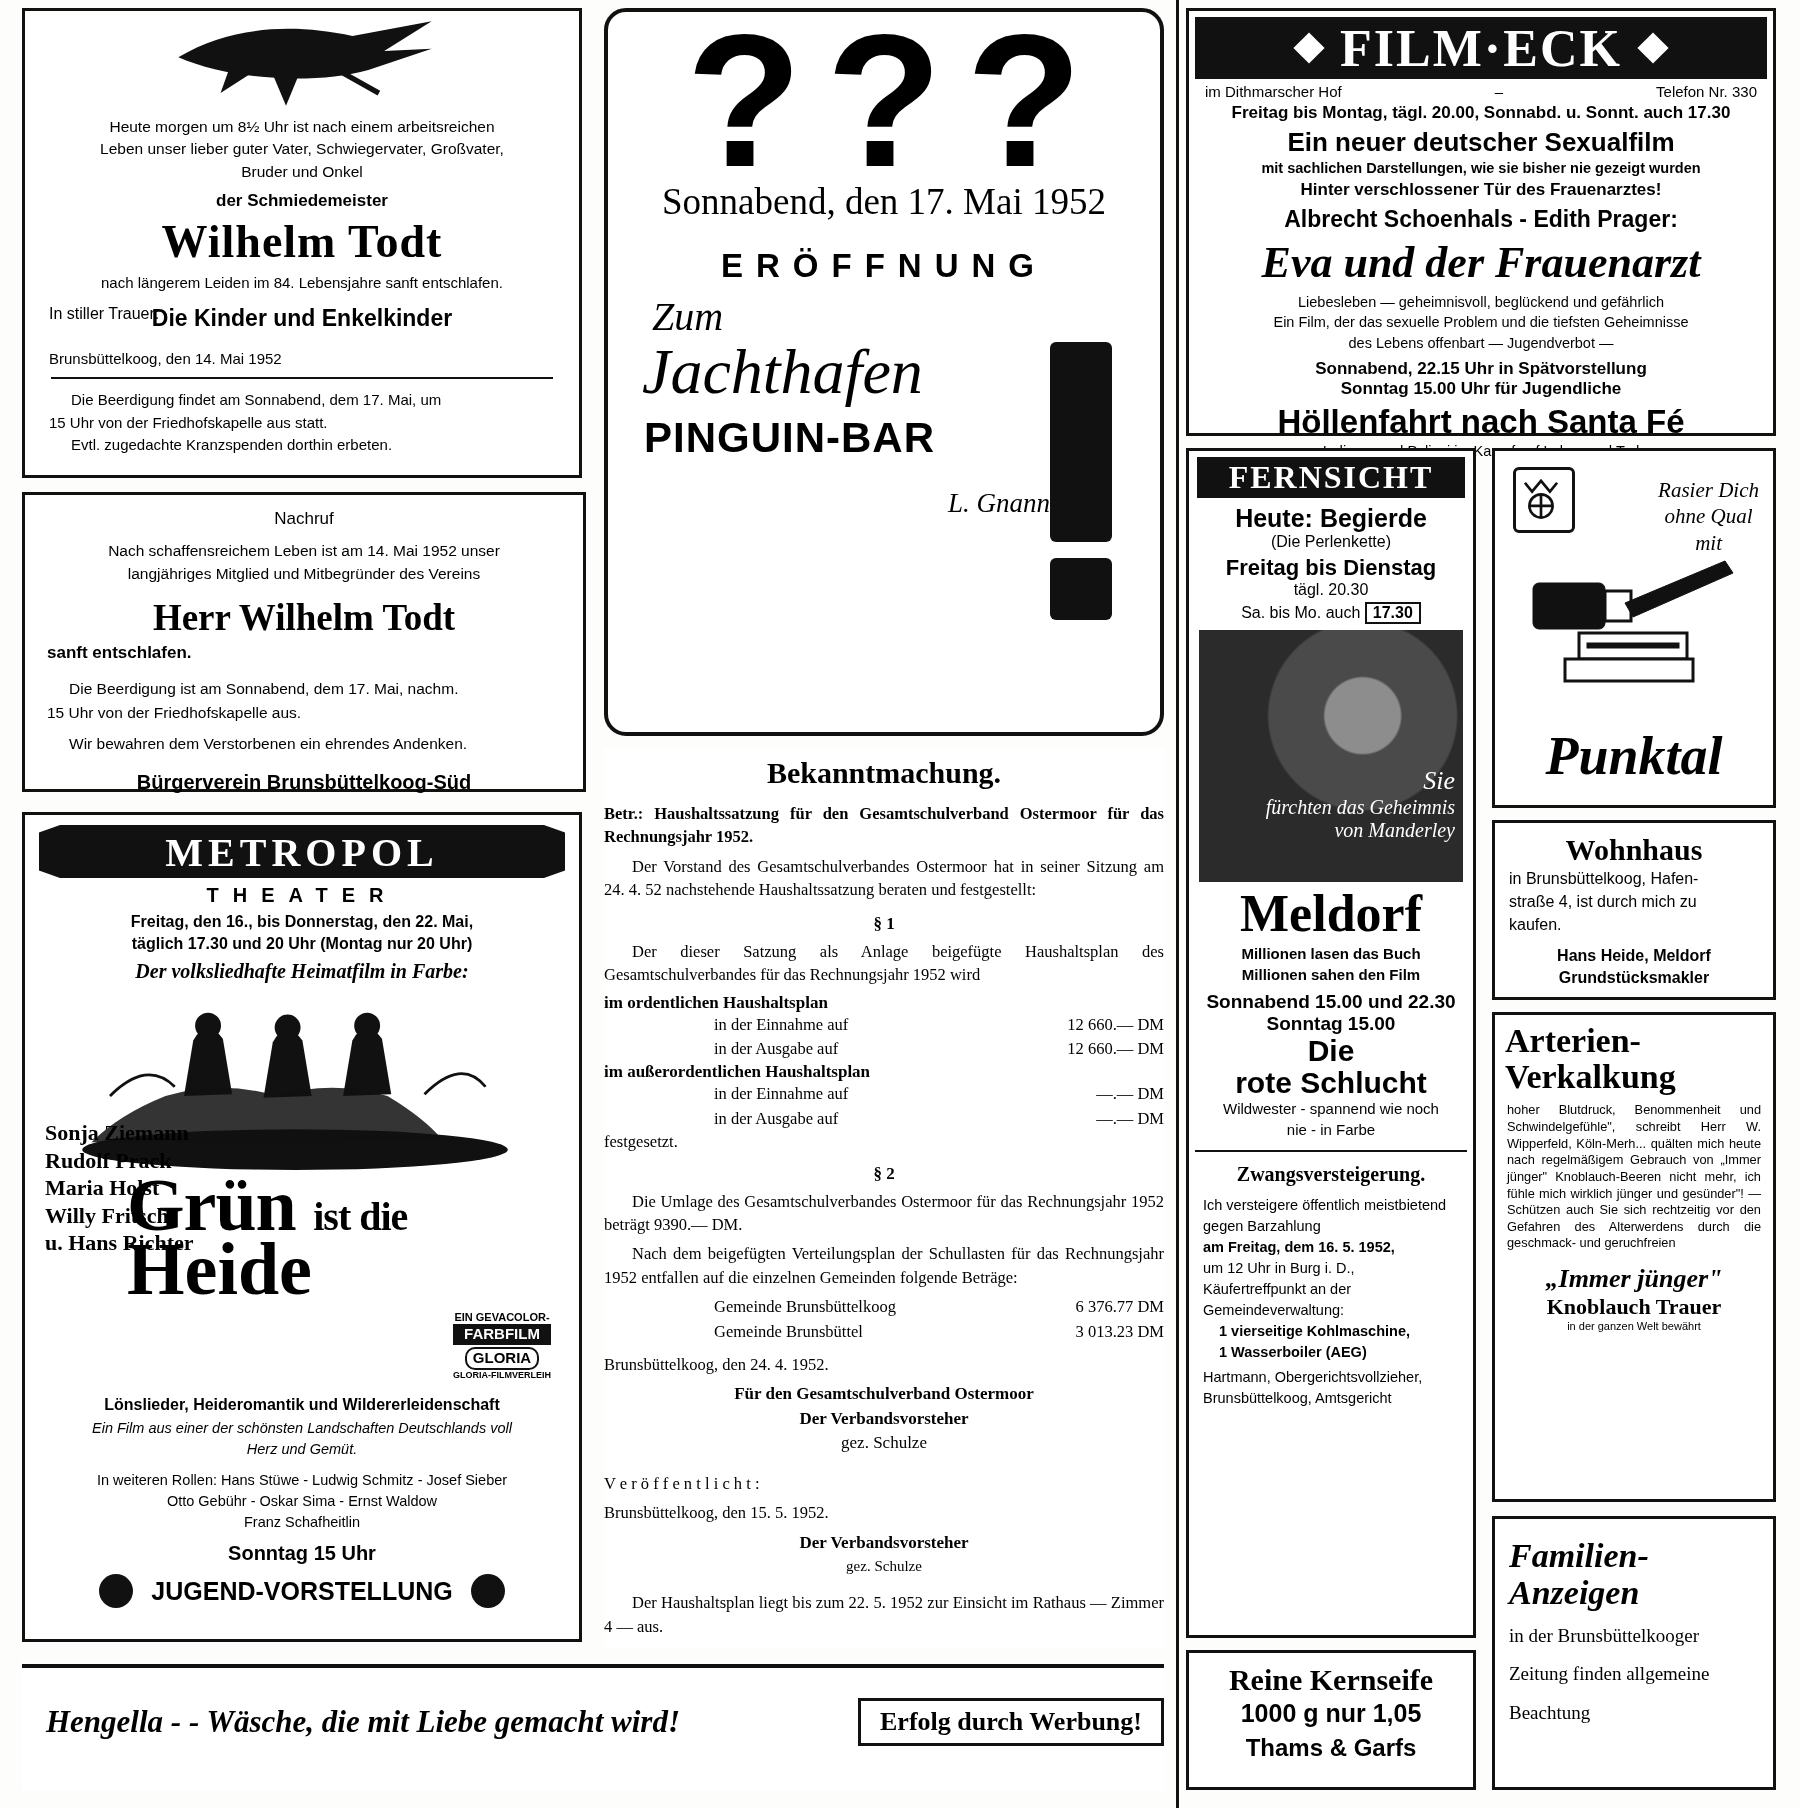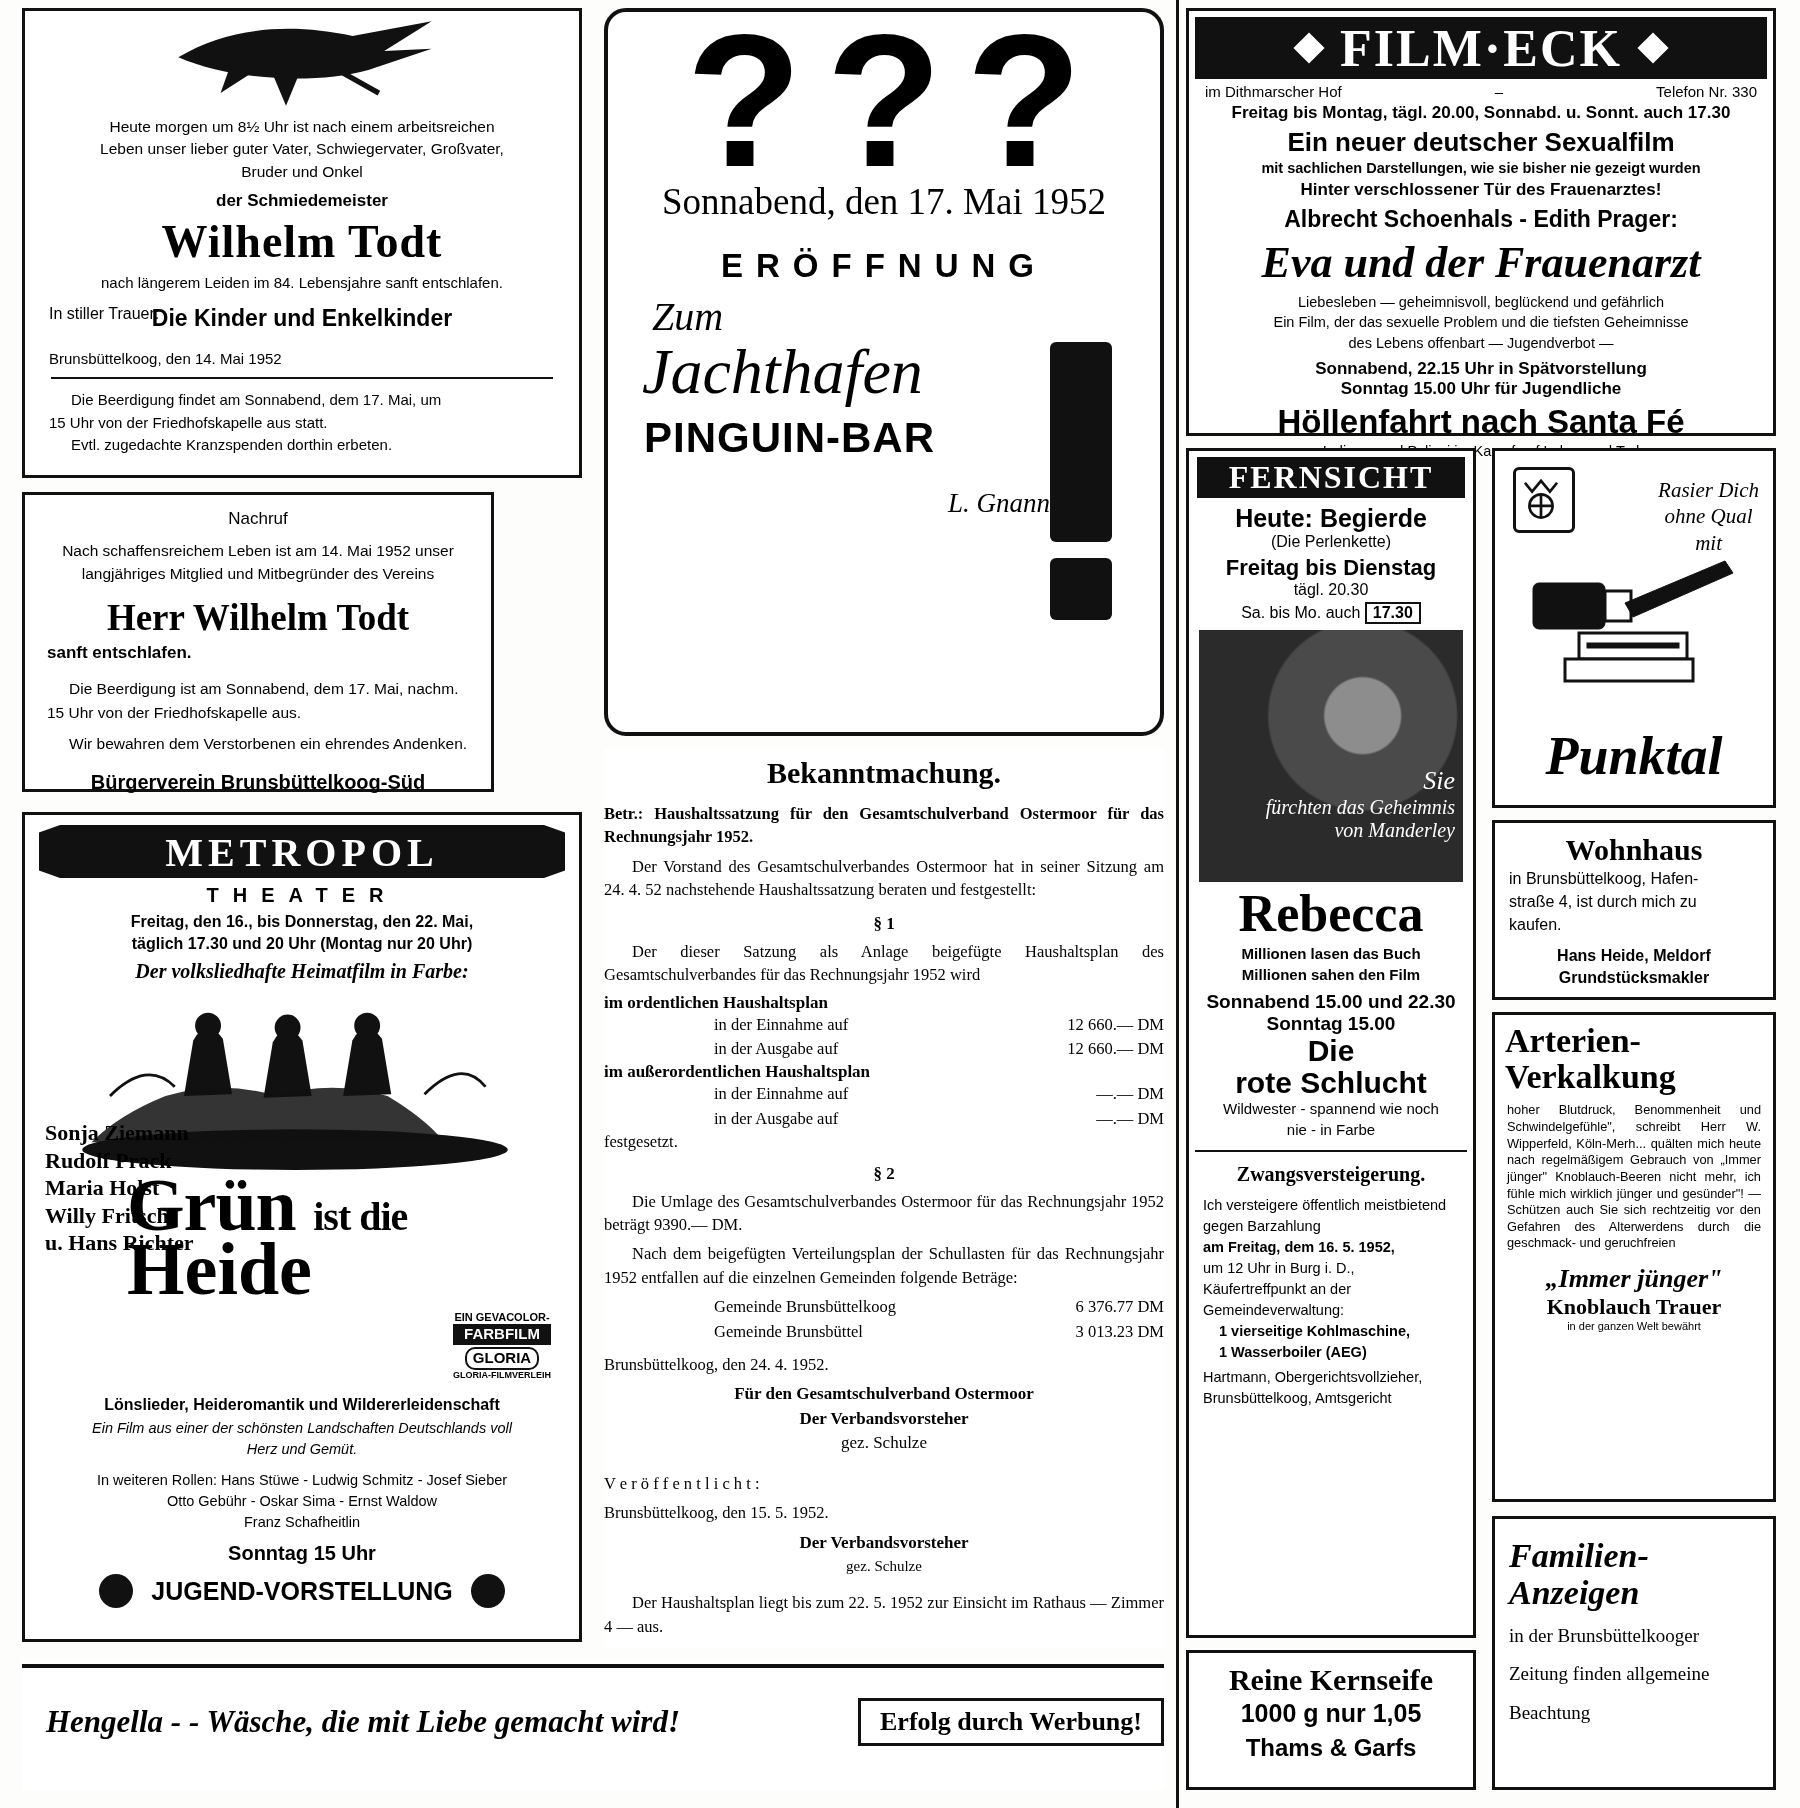--- a/index.html
+++ b/index.html
@@ -14,21 +14,21 @@
 
   
   #obit1{left:22px;top:8px;width:560px;height:470px;}
   #obit1 .plane{height:105px;position:relative;}
   #obit1 .txt{font-size:15.5px;line-height:1.45;padding:0 22px;}
   .nm1{font-family:"Liberation Serif",serif;font-weight:bold;font-size:46px;text-align:center;letter-spacing:1px;margin:4px 0 6px;}
   .sub{font-size:15px;}
   .bold{font-weight:bold;}
   .hr{border:0;border-top:2px solid #111;margin:10px 26px;}
 
-  #obit2{left:22px;top:492px;width:472px;height:300px;}
+  #obit2{left:22px;top:492px;width:564px;height:300px;}
   #obit2 .txt{font-size:15.5px;line-height:1.5;padding:0 20px;}
   .nm2{font-family:"Liberation Serif",serif;font-weight:bold;font-size:37px;text-align:center;margin:10px 0 4px;}
 
   #metro{left:22px;top:812px;width:560px;height:830px;border:3px solid #111;}
   .metro-banner{margin:10px 14px 0;background:#111;color:#fff;text-align:center;
       font-family:"Liberation Serif",serif;font-weight:bold;font-size:40px;letter-spacing:5px;padding:4px 0 2px;
       clip-path:polygon(0 14%,4% 0,96% 0,100% 14%,100% 86%,96% 100%,4% 100%,0 86%);}
   .metro-theater{text-align:center;font-size:20px;letter-spacing:14px;font-weight:bold;margin:6px 0 4px;}
   .metro-line{text-align:center;font-size:16px;font-weight:bold;line-height:1.35;}
   .metro-it{text-align:center;font-style:italic;font-weight:bold;font-size:20px;font-family:"Liberation Serif",serif;margin:6px 0;}
@@ -353,21 +353,21 @@
       <span class="fs-tg">Sa. bis Mo. auch</span>
       <span class="fs-box">17.30</span>
     </div>
     <div class="photo">
       <div class="sie">
         <div style="font-size:26px;">Sie</div>
         <div>fürchten das Geheimnis</div>
         <div>von Manderley</div>
       </div>
     </div>
-    <div class="rebecca">Rebecca</div>
+    <div class="rebecca">Meldorf</div>
     <div class="fs-small bold">Millionen lasen das Buch</div>
     <div class="fs-small bold">Millionen sahen den Film</div>
     <div class="fs-b">Sonnabend 15.00 und 22.30</div>
     <div class="fs-b" style="margin-top:0;">Sonntag 15.00</div>
     <div class="fs-red">Die</div>
     <div class="fs-red">rote Schlucht</div>
     <div class="fs-small">Wildwester - spannend wie noch</div>
     <div class="fs-small">nie - in Farbe</div>
 
     <div class="zwang">

